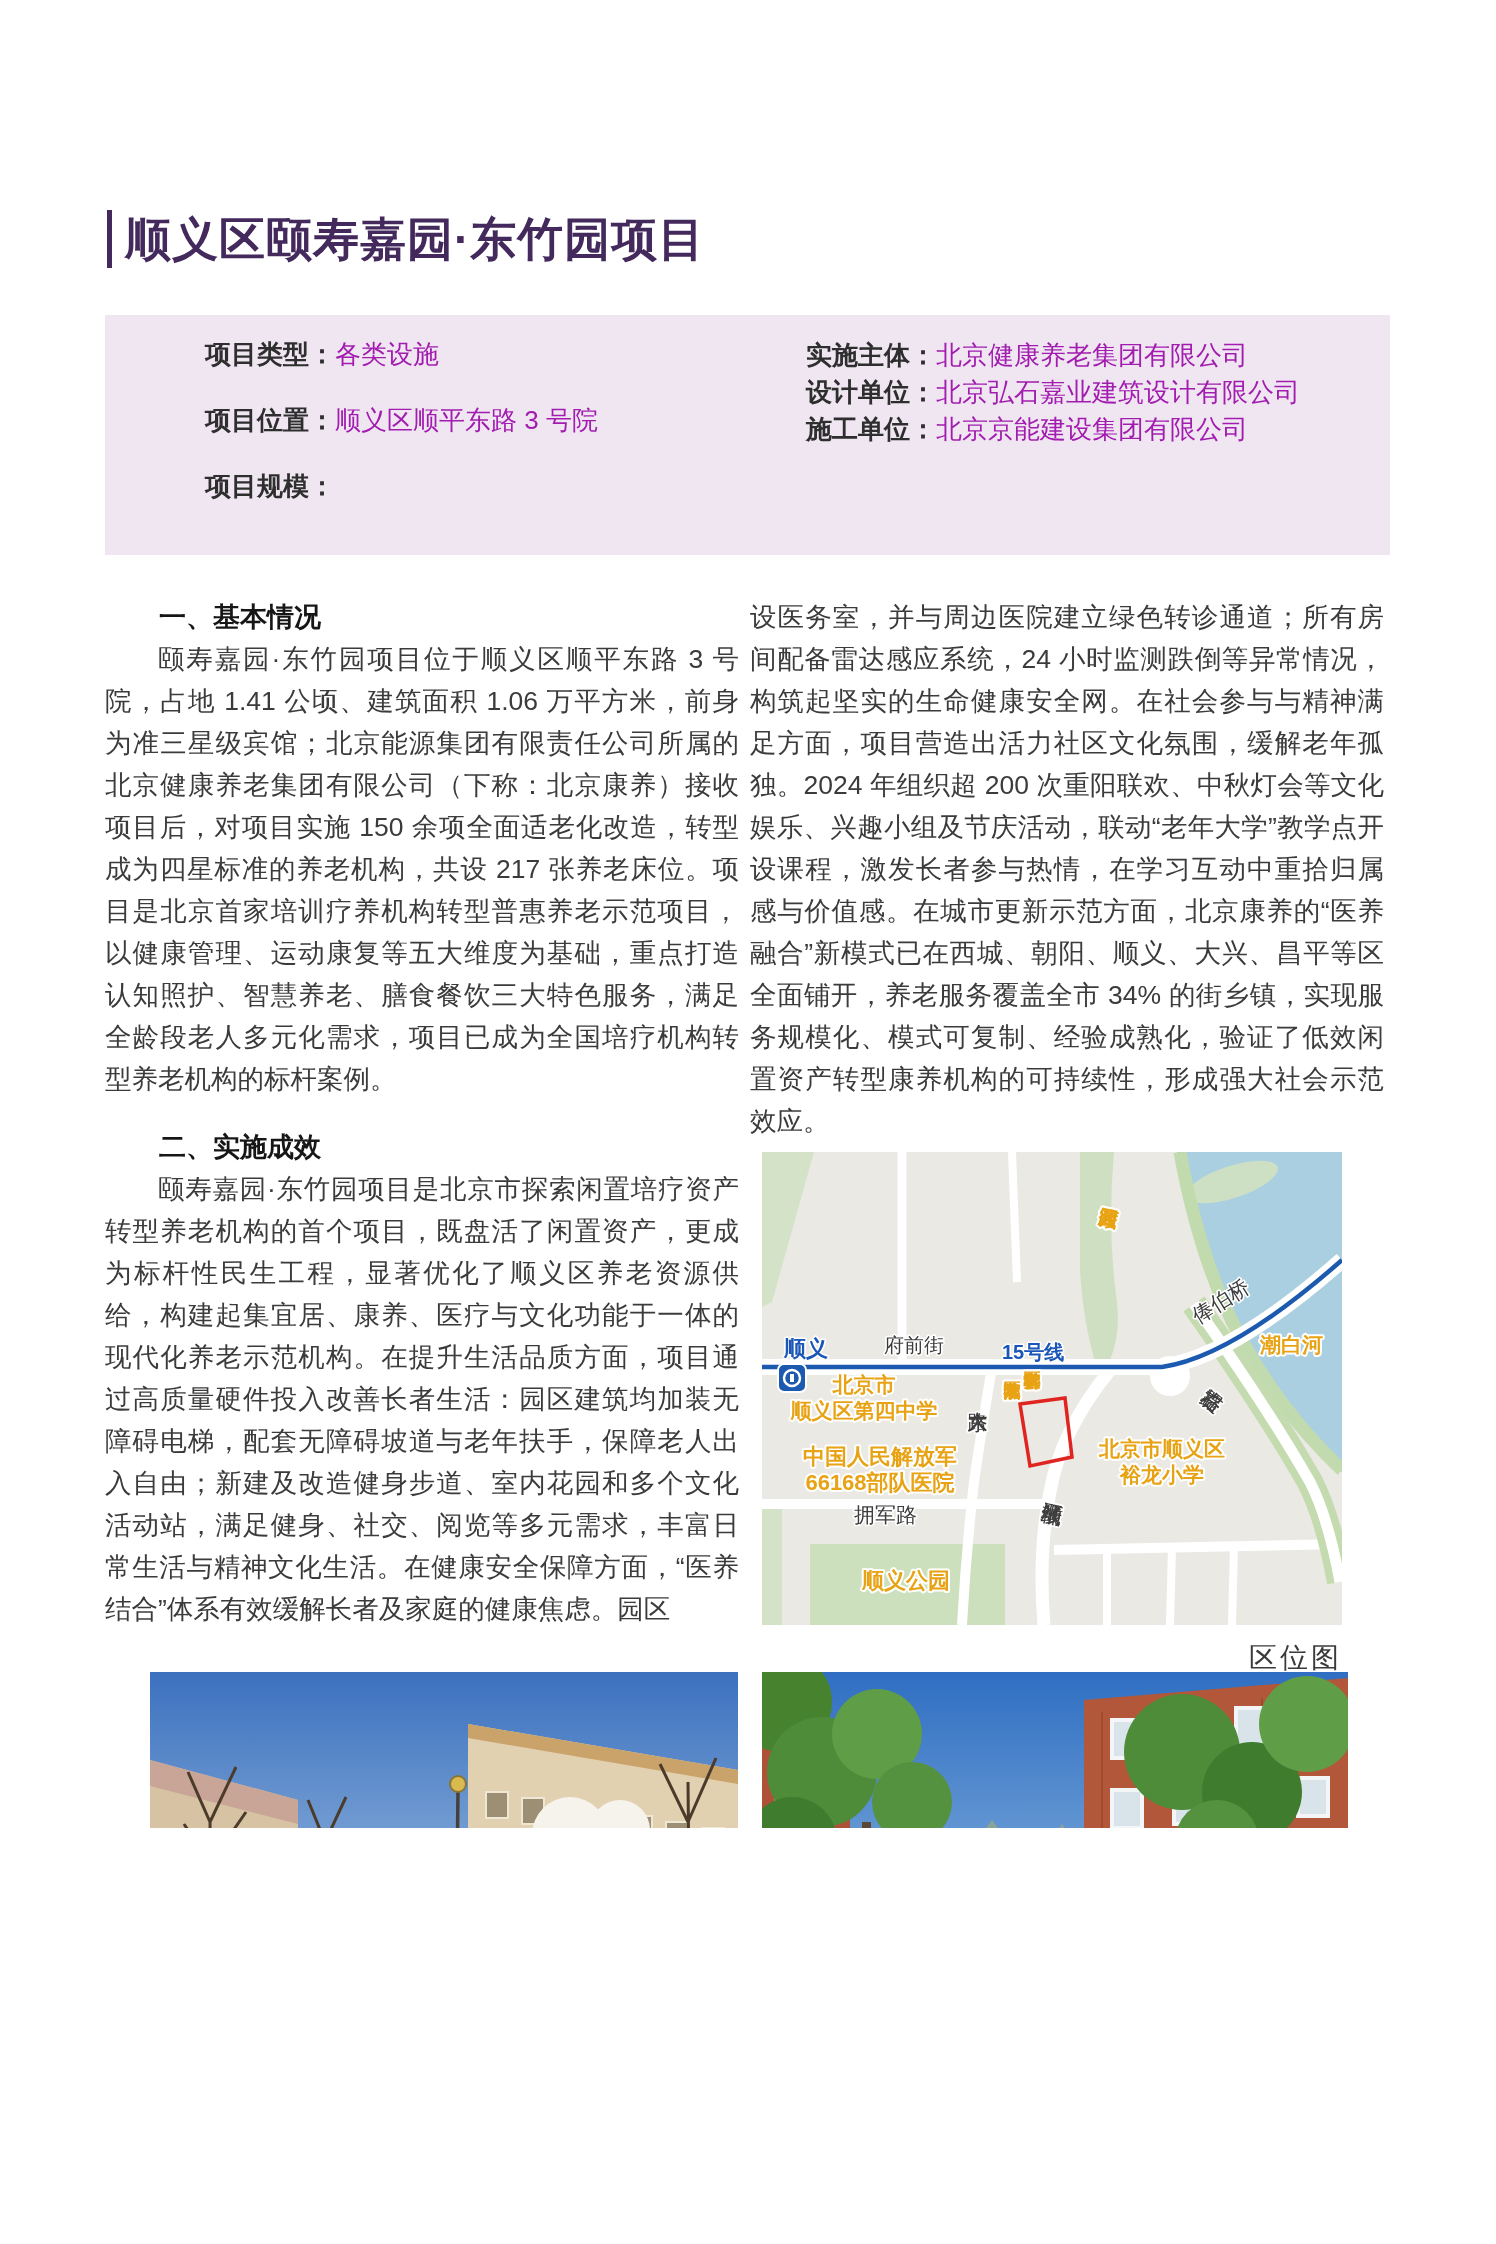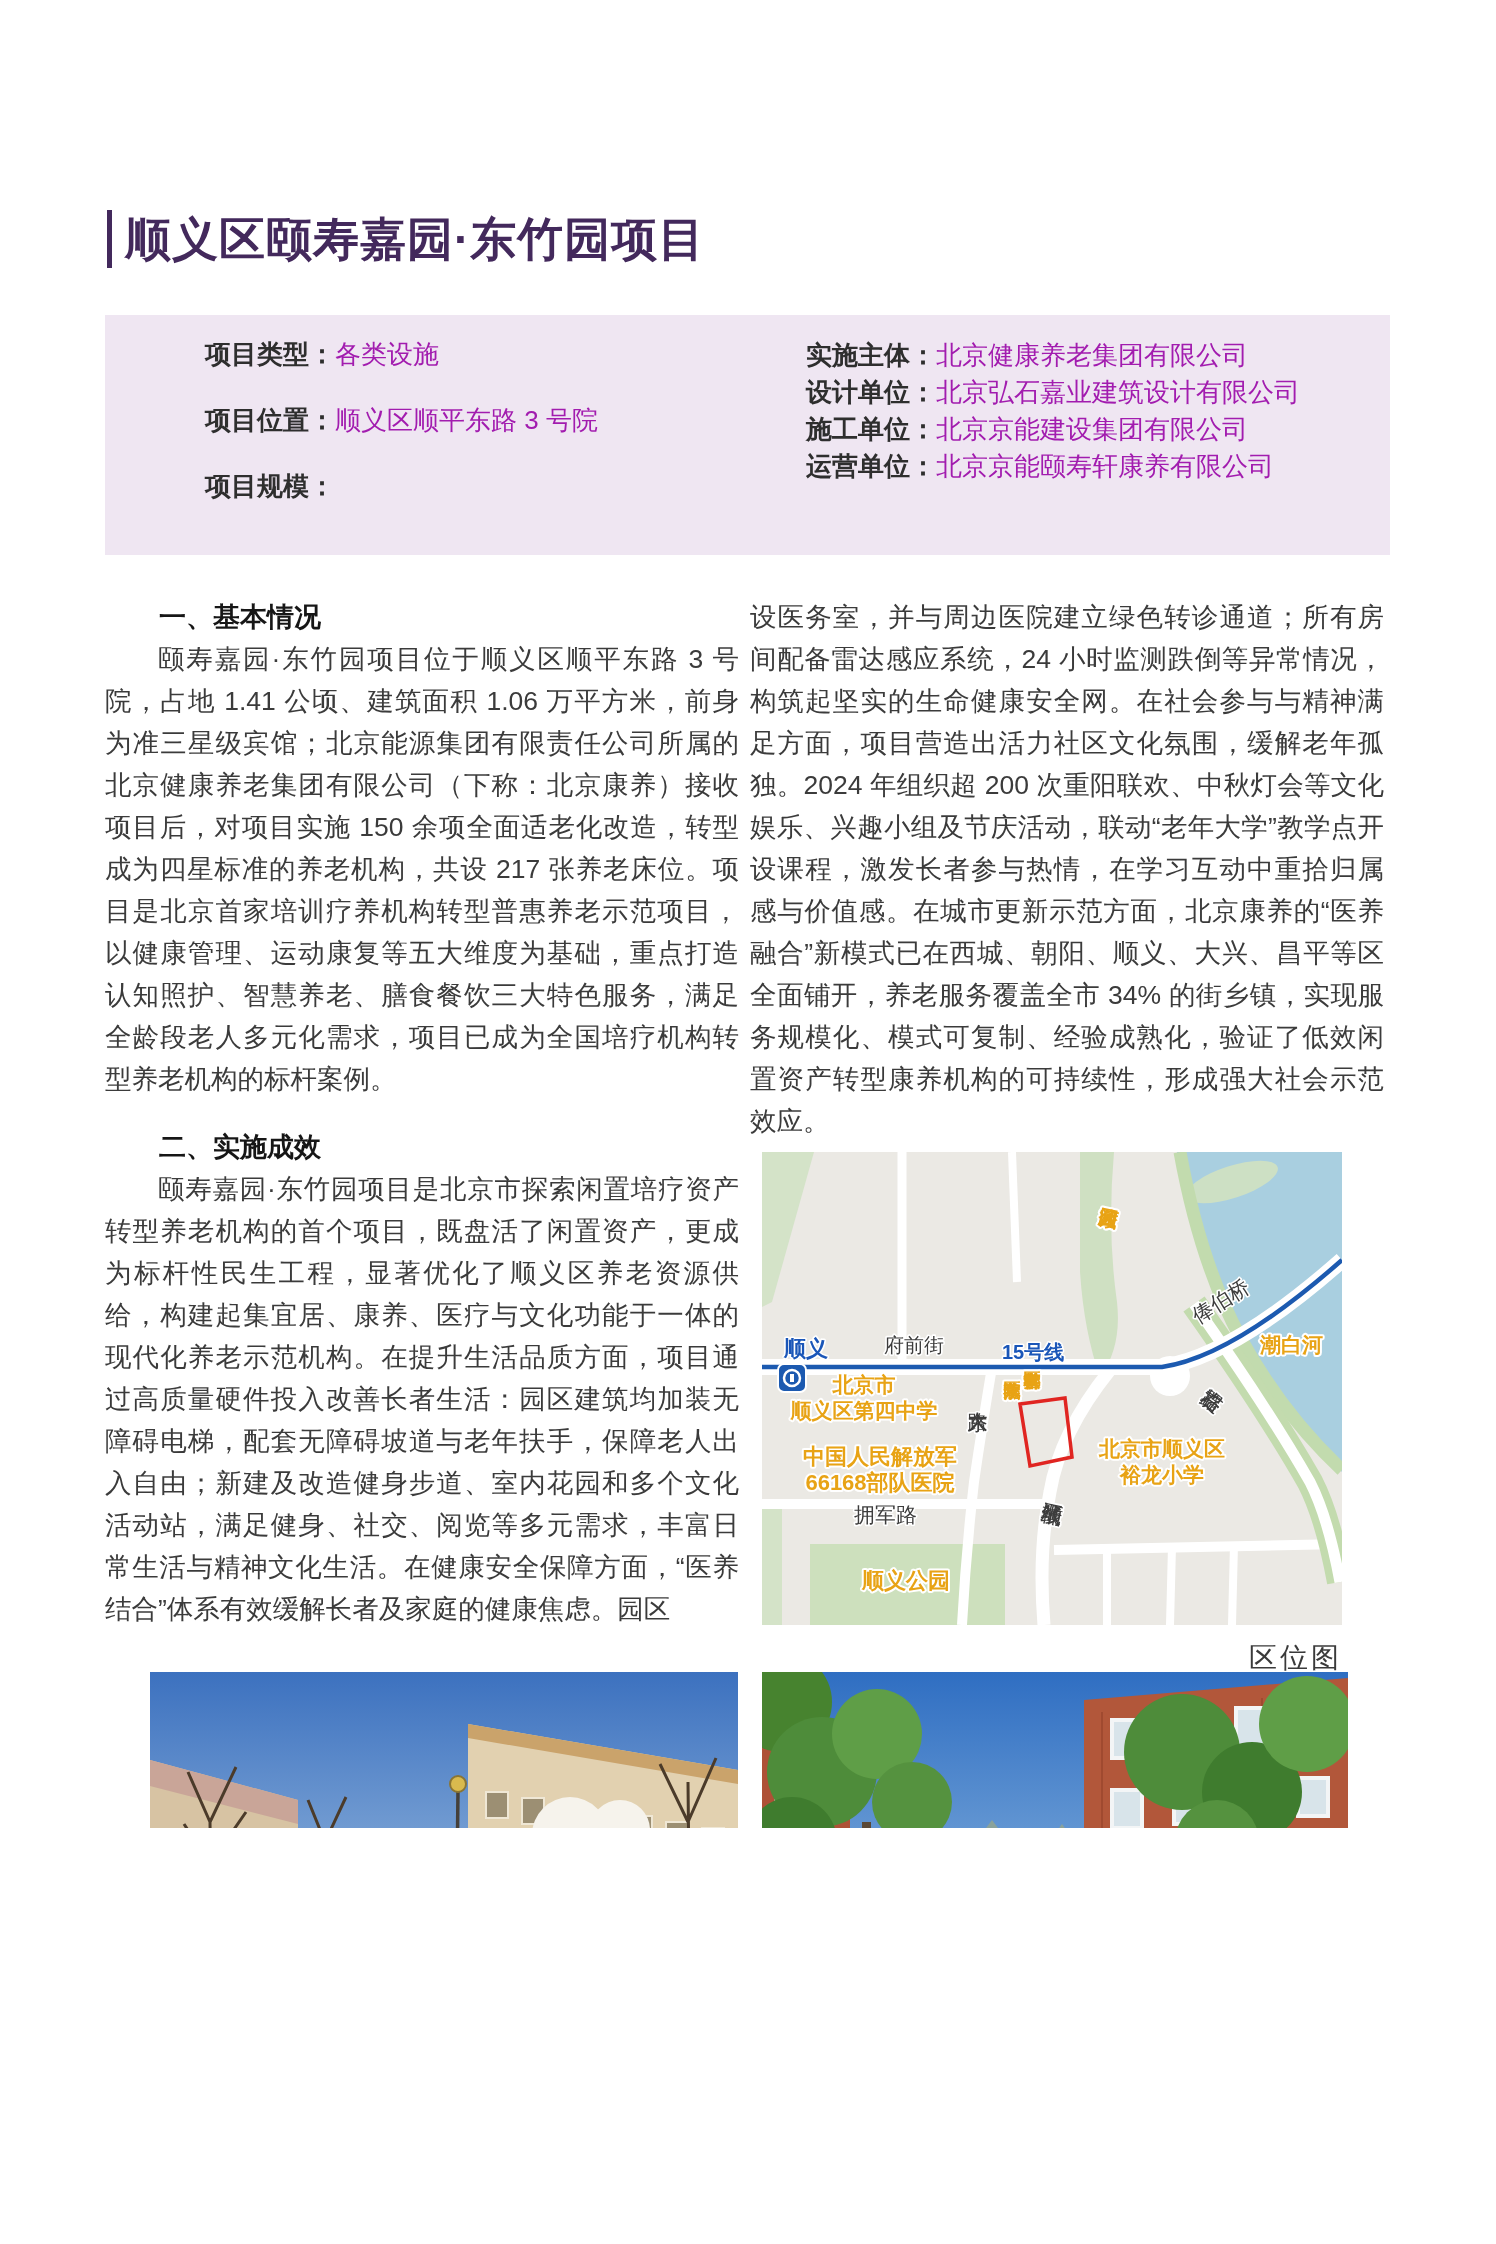--- a/index.html
+++ b/index.html
@@ -69,24 +69,20 @@
           <span class="info-label">实施主体：</span>
           <span class="info-value">北京健康养老集团有限公司</span>
         </div>
         <div class="info-row">
           <span class="info-label">设计单位：</span>
           <span class="info-value">北京弘石嘉业建筑设计有限公司</span>
         </div>
         <div class="info-row">
           <span class="info-label">施工单位：</span>
           <span class="info-value">北京京能建设集团有限公司</span>
-        </div>
-        <div class="info-row">
-          <span class="info-label">运营单位：</span>
-          <span class="info-value">北京京能颐寿轩康养有限公司</span>
         </div>
       </div>
   </div>
 
   <div class="columns">
     <div class="col">
       <div class="sec-heading">一、基本情况</div>
       <p class="para">颐寿嘉园·东竹园项目位于顺义区顺平东路 3 号院，占地 1.41 公顷、建筑面积 1.06 万平方米，前身为准三星级宾馆；北京能源集团有限责任公司所属的北京健康养老集团有限公司（下称：北京康养）接收项目后，对项目实施 150 余项全面适老化改造，转型成为四星标准的养老机构，共设 217 张养老床位。项目是北京首家培训疗养机构转型普惠养老示范项目，以健康管理、运动康复等五大维度为基础，重点打造认知照护、智慧养老、膳食餐饮三大特色服务，满足全龄段老人多元化需求，项目已成为全国培疗机构转型养老机构的标杆案例。</p>
       <div class="sec-heading second">二、实施成效</div>
       <p class="para">颐寿嘉园·东竹园项目是北京市探索闲置培疗资产转型养老机构的首个项目，既盘活了闲置资产，更成为标杆性民生工程，显著优化了顺义区养老资源供给，构建起集宜居、康养、医疗与文化功能于一体的现代化养老示范机构。在提升生活品质方面，项目通过高质量硬件投入改善长者生活：园区建筑均加装无障碍电梯，配套无障碍坡道与老年扶手，保障老人出入自由；新建及改造健身步道、室内花园和多个文化活动站，满足健身、社交、阅览等多元需求，丰富日常生活与精神文化生活。在健康安全保障方面，“医养结合”体系有效缓解长者及家庭的健康焦虑。园区</p>

